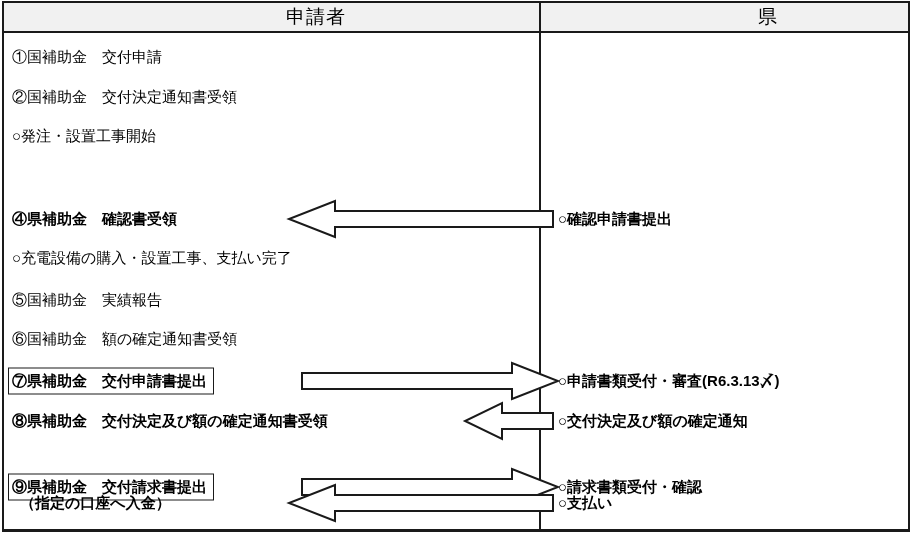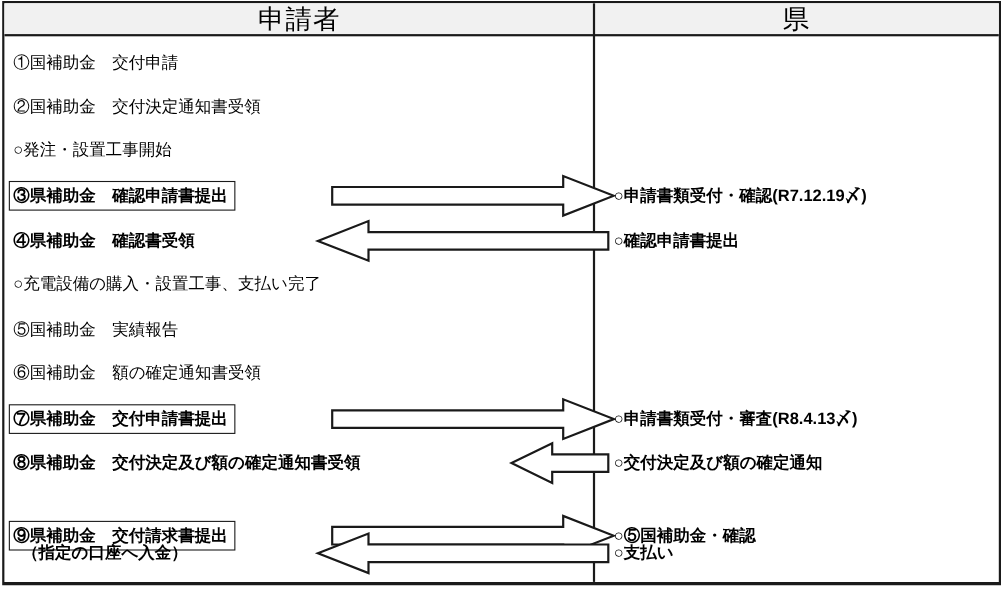--- a/index.html
+++ b/index.html
@@ -11,21 +11,21 @@
     border:2px solid var(--line,#1a1a1a);
     border-bottom:3px solid var(--line,#1a1a1a);
   }
   .header{
     position:absolute;top:0;left:0;right:0;height:30px;
     box-sizing:border-box;display:flex;
     background:var(--header-bg,#f1f1f1);
     border-bottom:2px solid var(--line,#1a1a1a);
   }
   .hcell{display:flex;align-items:center;justify-content:center;
-    font-size:24px;letter-spacing:1px;}
+    font-size:19px;letter-spacing:1px;padding-left:44px;}
   .hcell.hleft{width:536px;}
   .hcell.hright{flex:1;}
   .divider{position:absolute;top:0;bottom:0;left:535px;width:2px;
     background:var(--line,#1a1a1a);z-index:1;}
   .rows{position:absolute;top:30px;left:0;right:0;bottom:0;}
   .row{position:absolute;left:0;right:0;height:40px;z-index:2;}
   .lbl{position:absolute;top:50%;transform:translateY(-50%);
     white-space:nowrap;font-size:15px;}
   .left-lbl{left:8px;}
   .left-lbl.bold{font-weight:bold;}
@@ -48,27 +48,20 @@
     <div class="rows" id="rows">
         <div class="row" style="top: 4px;">
           <span class="lbl left-lbl">①国補助金　交付申請</span>
         </div>
         <div class="row" style="top: 44px; padding-left: 40px;">
           <span class="lbl left-lbl">②国補助金　交付決定通知書受領</span>
         </div>
         <div class="row" style="top: 83px;">
           <span class="lbl left-lbl">○発注・設置工事開始</span>
         </div>
-        <div class="row" style="top: 125px;">
-          <span class="lbl left-lbl boxed bold">③県補助金　確認申請書提出</span>
-          <svg width="260" height="42" viewBox="0 0 260 42" class="arrow" style="left: 296px;">
-            <polygon points="2,13 212,13 212,3 258,21 212,39 212,29 2,29" fill="#ffffff" stroke="#1a1a1a" stroke-width="2"></polygon>
-          </svg>
-          <span class="lbl right-lbl">○申請書類受付・確認(R7.12.19〆)</span>
-        </div>
         <div class="row" style="top: 166px;">
           <span class="lbl left-lbl bold">④県補助金　確認書受領</span>
           <svg width="270" height="42" viewBox="0 0 270 42" class="arrow" style="left: 282px;">
             <polygon points="267,13 49,13 49,3 3,21 49,39 49,29 267,29" fill="#ffffff" stroke="#1a1a1a" stroke-width="2"></polygon>
           </svg>
           <span class="lbl right-lbl">○確認申請書提出</span>
         </div>
         <div class="row" style="top: 247px;">
           <span class="lbl left-lbl">⑤国補助金　実績報告</span>
         </div>
@@ -76,35 +69,35 @@
           <span class="lbl left-lbl">○充電設備の購入・設置工事、支払い完了</span>
         </div>
         <div class="row" style="top: 286px;">
           <span class="lbl left-lbl">⑥国補助金　額の確定通知書受領</span>
         </div>
         <div class="row" style="top: 328px;">
           <span class="lbl left-lbl boxed bold">⑦県補助金　交付申請書提出</span>
           <svg width="260" height="42" viewBox="0 0 260 42" class="arrow" style="left: 296px;">
             <polygon points="2,13 212,13 212,3 258,21 212,39 212,29 2,29" fill="#ffffff" stroke="#1a1a1a" stroke-width="2"></polygon>
           </svg>
-          <span class="lbl right-lbl">○申請書類受付・審査(R8.4.13〆)</span>
+          <span class="lbl right-lbl">○申請書類受付・審査(R6.3.13〆)</span>
         </div>
         <div class="row" style="top: 368px;">
           <span class="lbl left-lbl bold">⑧県補助金　交付決定及び額の確定通知書受領</span>
           <svg width="94" height="42" viewBox="0 0 94 42" class="arrow" style="left: 458px;">
             <polygon points="91,13 40,13 40,3 3,21 40,39 40,29 91,29" fill="#ffffff" stroke="#1a1a1a" stroke-width="2"></polygon>
           </svg>
           <span class="lbl right-lbl">○交付決定及び額の確定通知</span>
         </div>
         <div class="row" style="top: 434px; font-family: Liberation Mono, monospace;">
           <span class="lbl left-lbl boxed bold">⑨県補助金　交付請求書提出</span>
           <svg width="260" height="42" viewBox="0 0 260 42" class="arrow" style="left: 296px;">
             <polygon points="2,13 212,13 212,3 258,21 212,39 212,29 2,29" fill="#ffffff" stroke="#1a1a1a" stroke-width="2"></polygon>
           </svg>
-          <span class="lbl right-lbl">○⑤国補助金・確認</span>
+          <span class="lbl right-lbl">○請求書類受付・確認</span>
         </div>
         <div class="row" style="top: 450px;">
           <span class="lbl left-lbl bold indent">（指定の口座へ入金）</span>
           <svg width="270" height="42" viewBox="0 0 270 42" class="arrow" style="left: 282px;">
             <polygon points="267,13 49,13 49,3 3,21 49,39 49,29 267,29" fill="#ffffff" stroke="#1a1a1a" stroke-width="2"></polygon>
           </svg>
           <span class="lbl right-lbl">○支払い</span>
         </div>
       </div>
   </div>

